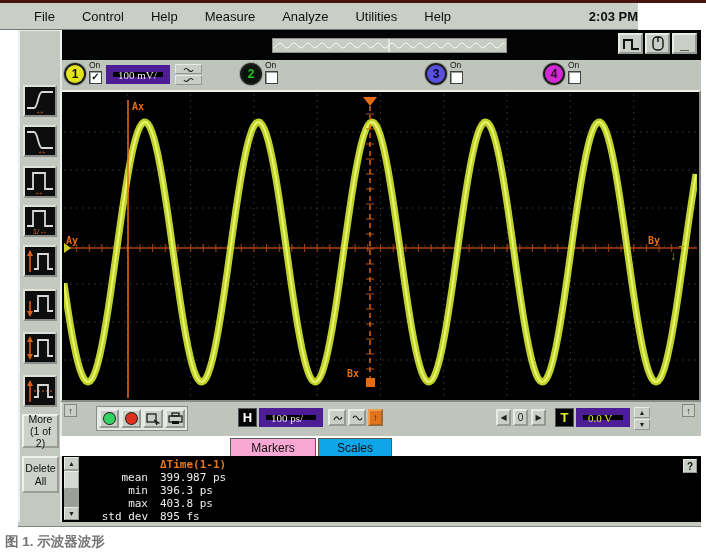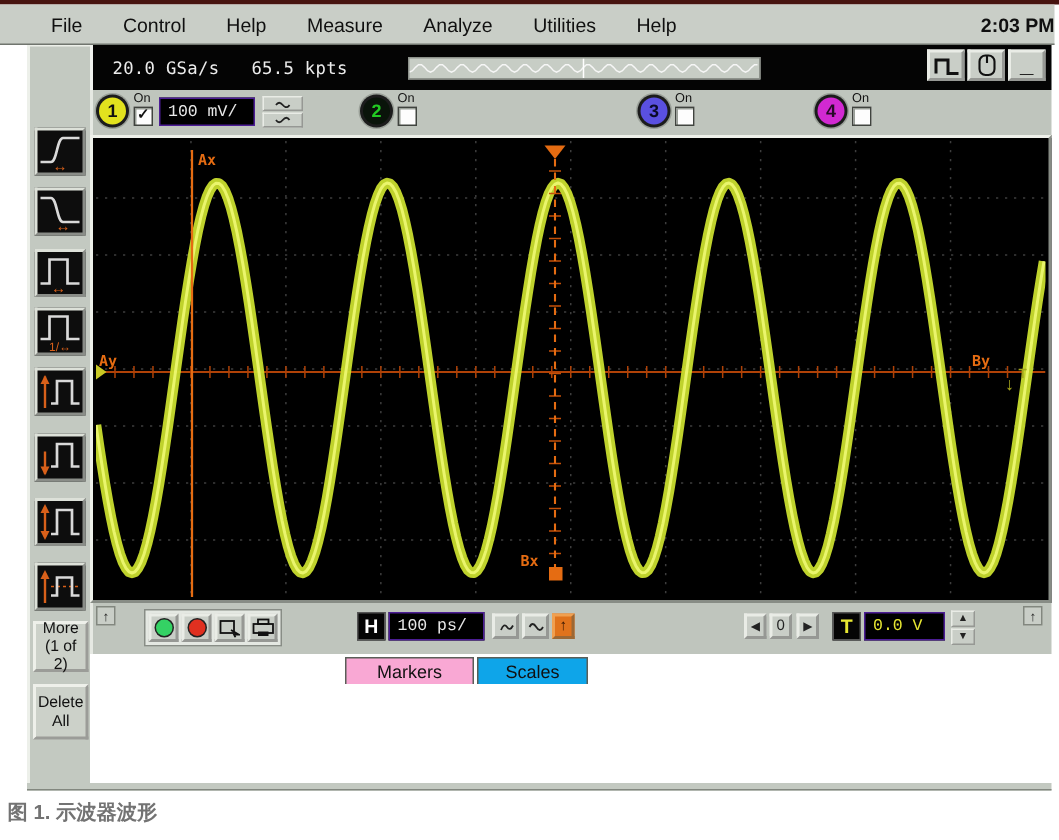--- a/index.html
+++ b/index.html
@@ -2,21 +2,21 @@
 <html><head>
 <meta charset="utf-8">
 <style>
   html,body{margin:0;padding:0;width:706px;height:560px;overflow:hidden;background:#ffffff;
             font-family:"Liberation Sans",sans-serif;-webkit-font-smoothing:none;}
   #stage{position:relative;width:706px;height:560px;}
   .abs{position:absolute;}
   
   #topline{left:0;top:0;width:706px;height:3px;background:#471410;}
   
-  #menubar{left:0;top:3px;width:703px;height:27px;background:#c9cec7;border-bottom:1px solid #70756e;
+  #menubar{left:0;top:3px;width:638px;height:27px;background:#c9cec7;border-bottom:1px solid #70756e;
            display:flex;align-items:center;gap:27px;padding-left:34px;box-sizing:border-box;
            font-size:13px;color:#101010;}
   .menu-item{cursor:default;}
   #clock{margin-left:auto;font-weight:bold;}
   
   #toolcol{left:18px;top:30px;width:42px;height:492px;background:#c3c9c1;
            border-left:2px solid #edf0ea;border-top:1px solid #edf0ea;box-sizing:border-box;}
   .tool-btn{position:absolute;left:3px;width:34px;height:32px;background:#0d0d0d;
             border:2px outset #dde1d9;box-sizing:border-box;display:flex;align-items:center;justify-content:center;}
   .soft-btn{position:absolute;left:2px;width:37px;background:#ccd1c9;border:2px outset #eef0ea;
@@ -30,22 +30,22 @@
   #membar{position:absolute;left:210px;top:8px;width:235px;height:15px;background:#c7cdc5;border:1px solid #8d928b;box-sizing:border-box;}
   .mini-btn{position:absolute;top:3px;width:25px;height:21px;background:#c9cec7;border:2px outset #e9ece6;
             box-sizing:border-box;display:flex;align-items:center;justify-content:center;color:#111;}
   
   #chbar{left:0;top:30px;width:641px;height:30px;background:#bfc5bd;border-left:2px solid #e6e9e3;box-sizing:border-box;}
   .ch-badge{position:absolute;top:5px;width:18px;height:18px;border-radius:50%;display:flex;align-items:center;
             justify-content:center;font-size:12px;font-weight:bold;box-shadow:0 0 0 2px #1c1c1c,0 0 0 3px #9aa098;}
   .on-stack{position:absolute;top:1px;width:22px;font-size:8.5px;color:#111;line-height:1;}
   .checkbox{width:11px;height:11px;background:#fdfdfd;border:1px solid #40443f;box-shadow:inset 1px 1px 0 #9aa098;
             margin-top:1px;font-size:10px;font-weight:bold;display:flex;align-items:center;justify-content:center;color:#111;}
-  .field{background:#000;color:#e9e9e9;font-family:Liberation Mono, monospace;font-size:11px;
-         display:flex;align-items:center;padding-left:5px;border:1px solid #4c1d95;box-sizing:border-box;}
+  .field{background:#000;color:#e9e9e9;font-family:Liberation Serif, serif;font-size:11px;
+         display:flex;align-items:center;padding-left:5px;border:7px solid #4c1d95;box-sizing:border-box;}
   .updown{position:absolute;display:flex;flex-direction:column;gap:1px;}
   .updown .u{width:27px;height:10px;background:#c9cec7;border:1px outset #e9ece6;box-sizing:border-box;
              display:flex;align-items:center;justify-content:center;}
   
   #display{left:0;top:60px;width:641px;height:312px;background:#000;border:2px solid;
            border-color:#eef0ea #878c85 #878c85 #eef0ea;box-sizing:border-box;}
   #plot{position:absolute;left:2px;top:2px;}
   
   #ctlbar{left:0;top:372px;width:641px;height:34px;background:#bfc5bd;border-left:2px solid #e6e9e3;box-sizing:border-box;}
   .tiny-flat{position:absolute;width:13px;height:13px;background:#c9cec7;border:1px solid #82877f;
@@ -161,24 +161,20 @@
     </div>
     <div class="soft-btn" style="top:383px;height:34px">More
 (1 of 2)</div>
     <div class="soft-btn" style="top:425px;height:37px">Delete
 All</div>
   </div>
 
   <div class="abs" id="main">
 
     <div class="abs" id="hdrstrip">
-      <div id="acqtext" class="mono">
-        <span>20.0 GSa/s</span>&nbsp;&nbsp;
-        <span>65.5 kpts</span>
-      </div>
       <div id="membar">
         <svg width="233" height="13" viewBox="0 0 233 13">
           <path d="M0.0 9.1L2.0 8.1L4.0 5.9L6.0 4.2L8.0 4.2L10.0 5.9L12.0 8.1L14.0 9.1L16.0 8.1L18.0 5.9L20.0 4.2L22.0 4.2L24.0 5.9L26.0 8.1L28.0 9.1L30.0 8.1L32.0 5.9L34.0 4.2L36.0 4.2L38.0 5.9L40.0 8.1L42.0 9.1L44.0 8.1L46.0 5.9L48.0 4.2L50.0 4.2L52.0 5.9L54.0 8.1L56.0 9.1L58.0 8.1L60.0 5.9L62.0 4.2L64.0 4.2L66.0 5.9L68.0 8.1L70.0 9.1L72.0 8.1L74.0 5.9L76.0 4.2L78.0 4.2L80.0 5.9L82.0 8.1L84.0 9.1L86.0 8.1L88.0 5.9L90.0 4.2L92.0 4.2L94.0 5.9L96.0 8.1L98.0 9.1L100.0 8.1L102.0 5.9L104.0 4.2L106.0 4.2L108.0 5.9L110.0 8.1L112.0 9.1L114.0 8.1L116.0 5.9L118.0 4.2L120.0 4.2L122.0 5.9L124.0 8.1L126.0 9.1L128.0 8.1L130.0 5.9L132.0 4.2L134.0 4.2L136.0 5.9L138.0 8.1L140.0 9.1L142.0 8.1L144.0 5.9L146.0 4.2L148.0 4.2L150.0 5.9L152.0 8.1L154.0 9.1L156.0 8.1L158.0 5.9L160.0 4.2L162.0 4.2L164.0 5.9L166.0 8.1L168.0 9.1L170.0 8.1L172.0 5.9L174.0 4.2L176.0 4.2L178.0 5.9L180.0 8.1L182.0 9.1L184.0 8.1L186.0 5.9L188.0 4.2L190.0 4.2L192.0 5.9L194.0 8.1L196.0 9.1L198.0 8.1L200.0 5.9L202.0 4.2L204.0 4.2L206.0 5.9L208.0 8.1L210.0 9.1L212.0 8.1L214.0 5.9L216.0 4.2L218.0 4.2L220.0 5.9L222.0 8.1L224.0 9.1L226.0 8.1L228.0 5.9L230.0 4.2L232.0 4.2" stroke="#f6f6f6" stroke-width="1" fill="none"></path>
           <line x1="116" y1="0" x2="116" y2="13" stroke="#ffffff" stroke-width="1"></line>
         </svg>
       </div>
       <div class="mini-btn" style="right:58px">
         <svg width="18" height="14" viewBox="0 0 18 14">
           <path d="M2 12 V3 H10 V12 H17" stroke="#111" stroke-width="2" fill="none"></path>
           </svg>
@@ -391,17 +387,34 @@
         <div class="u">▼</div>
       </div>
       <div class="tiny-flat" style="left:620px;top:2px">↑</div>
     </div>
 
     <div class="abs" id="tabrow">
       <div class="tab" id="tab1">Markers</div>
       <div class="tab" id="tab2">Scales</div>
     </div>
 
+    <div class="abs" id="measpanel">
+      <div id="scrollbar">
+        <div class="sb-btn" style="top:0">▲</div>
+        <div id="sb-thumb"></div>
+        <div class="sb-btn" style="bottom:0">▼</div>
+      </div>
+      <div class="mrow mono" style="left:98px;top:2px;color:#e07820;font-weight:bold">ΔTime(1-1)</div>
+      <div class="mrow mono mlabel" style="left:20px;top:15px">mean</div>
+      <div class="mrow mono" style="left:98px;top:15px">399.987 ps</div>
+      <div class="mrow mono mlabel" style="left:20px;top:28px">min</div>
+      <div class="mrow mono" style="left:98px;top:28px">396.3 ps</div>
+      <div class="mrow mono mlabel" style="left:20px;top:41px">max</div>
+      <div class="mrow mono" style="left:98px;top:41px">403.8 ps</div>
+      <div class="mrow mono mlabel" style="left:20px;top:54px">std dev</div>
+      <div class="mrow mono" style="left:98px;top:54px">895 fs</div>
+      <div id="meashelp">?</div>
+    </div>
   </div>
 
   <div class="abs" id="winbottom"></div>
   <div class="abs" id="caption">图 1. 示波器波形</div>
 </div>
 
 </body></html>

